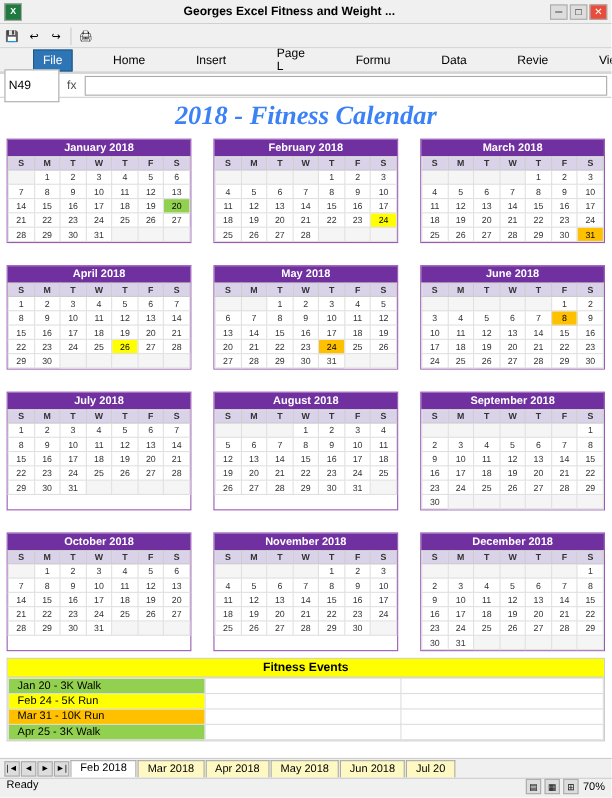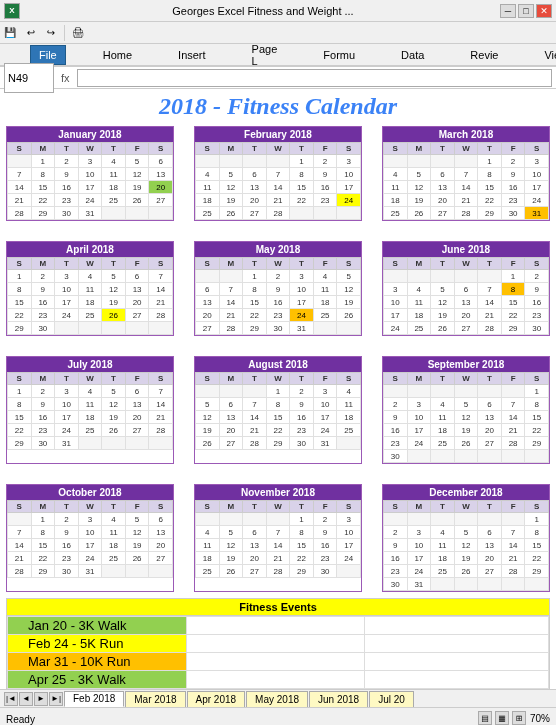--- a/index.html
+++ b/index.html
@@ -27,21 +27,21 @@
       gap: 2px;
       margin-right: 6px;
     }
     .title-icon {
       width: 16px; height: 16px;
       background: #ddd;
       border: 1px solid #aaa;
       display: flex; align-items: center; justify-content: center;
       font-size: 9px;
     }
-    .title-text { flex: 1; text-align: center; font-size: 11px; }
+    .title-text { flex: 1; text-align: center; font-size: 11px; font-weight: bold; }
     .win-buttons { display: flex; gap: 2px; }
     .win-btn {
       width: 16px; height: 14px;
       border: 1px solid #aaa;
       background: #ddd;
       display: flex; align-items: center; justify-content: center;
       font-size: 9px; cursor: pointer;
     }
 
     
@@ -193,22 +193,22 @@
       border-bottom: 1px solid #ccc;
     }
 
     .events-table {
       width: 100%;
       border-collapse: collapse;
     }
 
     .events-table td {
       border: 1px solid #ddd;
-      padding: 1px 20px;
-      font-size: 13px;
+      padding: 1px 8px;
+      font-size: 10px;
       height: 14px;
       margin-left: 32px;
     }
 
     .event-green { background: #92d050; }
     .event-yellow { background: #ffff00; }
     .event-orange { background: #ffc000; }
 
     
     .sheet-tabs {
@@ -250,21 +250,21 @@
     }
 
     
     .status-bar {
       position: absolute;
       bottom: 0; left: 0; right: 0;
       height: 18px;
       background: #f0f0f0;
       border-top: 1px solid #ccc;
       display: flex;
-      align-items: flex-end;
+      align-items: flex-start;
       padding: 0 6px;
       font-size: 10px;
       justify-content: space-between;
     }
 
     .status-right {
       display: flex;
       align-items: center;
       gap: 4px;
     }

